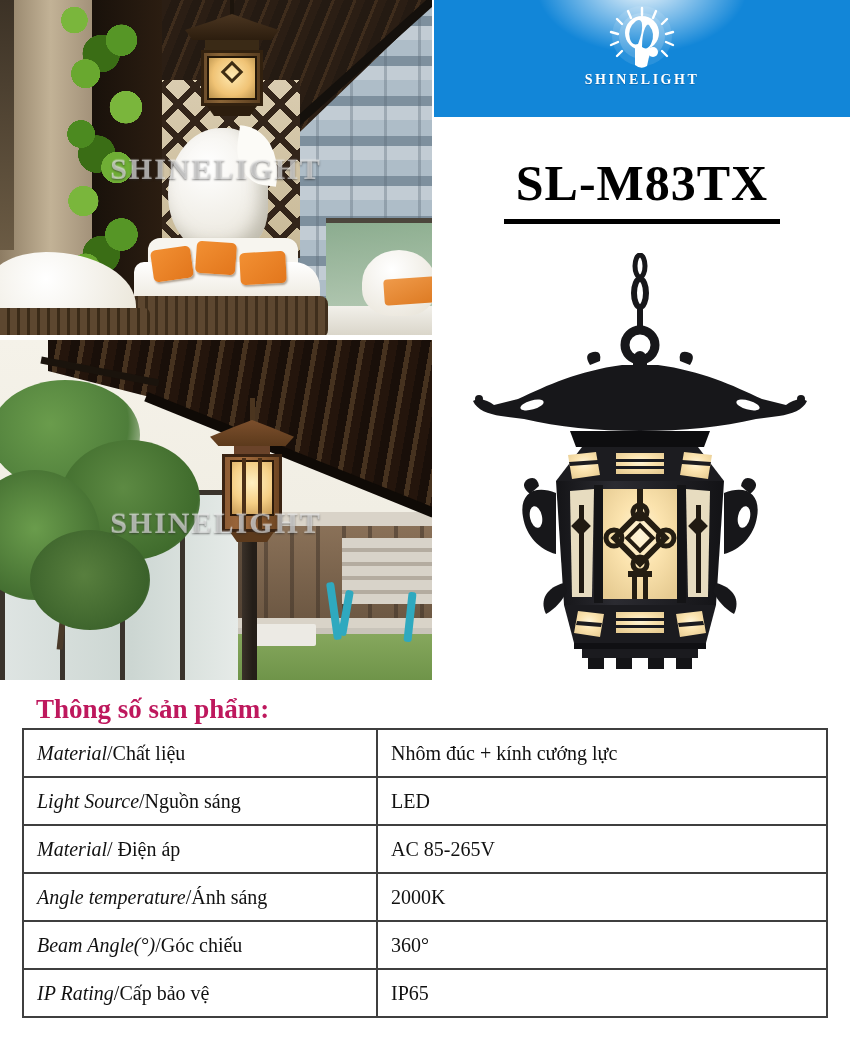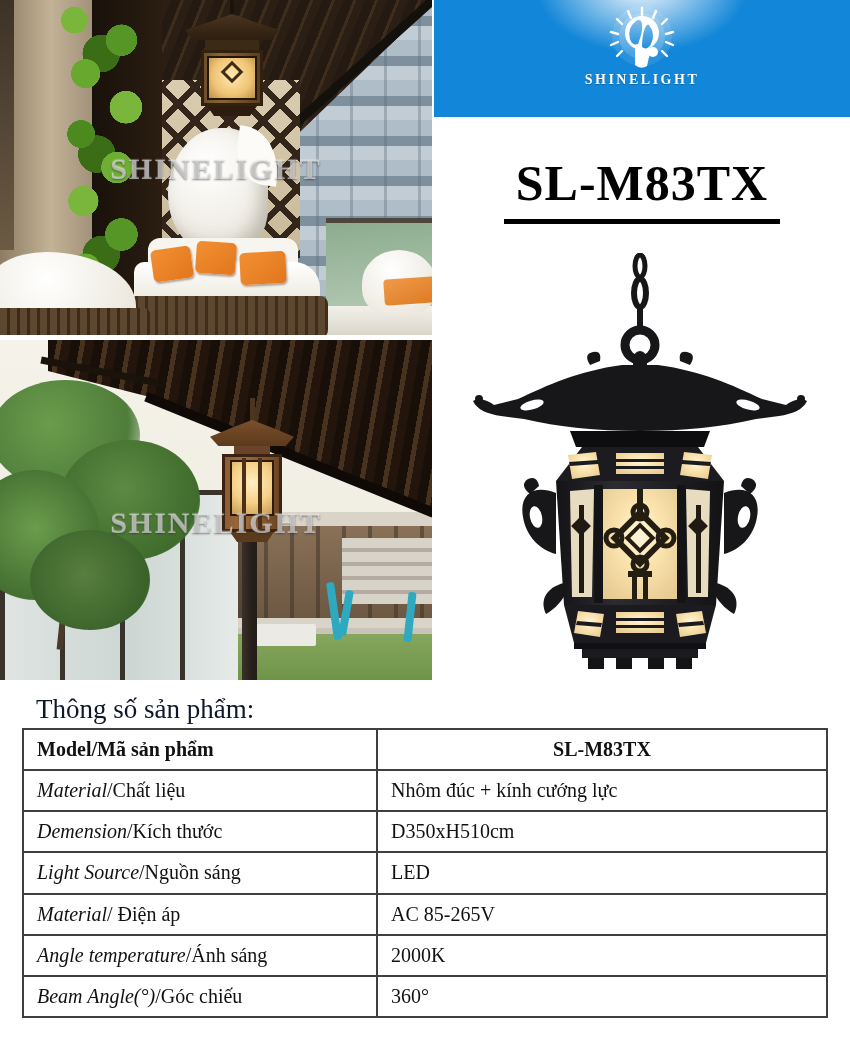--- a/index.html
+++ b/index.html
@@ -151,21 +151,21 @@
 
   
   .product-title { position:absolute; left:434px; top:156px; width:416px; text-align:center; }
   .product-title span { display:inline-block; font-weight:bold; font-size:50px; letter-spacing:1px;
     color:#000; border-bottom:5px solid #000; padding:0 12px 8px; line-height:1.1; }
 
   
   .lantern-svg { position:absolute; left:470px; top:253px; }
 
   
-  .spec-heading { position:absolute; left:36px; top:694px; font-size:27px; font-weight:normal; color:#0f172a; }
+  .spec-heading { position:absolute; left:36px; top:694px; font-size:27px; font-weight:bold; color:#be185d; }
   .spec-table { position:absolute; left:22px; top:728px; width:806px; height:290px;
     border-collapse:collapse; font-size:20px; color:#111; }
   .spec-table td { border:2px solid #3f3f3f; vertical-align:middle; background:#fff; }
   .spec-table td.label { width:354px; padding-left:13px; }
   .spec-table td.value { padding-left:13px; }
   .spec-table .en { font-style:italic; }
   .spec-table .sep, .spec-table .vi { font-style:normal; }
   .spec-table .sep { white-space:pre; }
   .spec-table tr.header-row .en { font-style:normal; }
   .spec-table tr.header-row td { font-weight:bold; }
@@ -389,44 +389,40 @@
       <rect x="146" y="405" width="16" height="11" fill="#141417"></rect>
       <rect x="178" y="405" width="16" height="11" fill="#141417"></rect>
       <rect x="206" y="405" width="16" height="11" fill="#141417"></rect>
     </g>
   </svg>
 
   <h2 class="spec-heading">Thông số sản phẩm:</h2>
 
   <table class="spec-table">
     <tbody>
-      <tr class="header-row">
-        <td class="label"><span class="en">Model</span><span class="sep">/</span><span class="vi">Mã sản phẩm</span></td>
-        <td class="value">SL-M83TX</td>
-      </tr>
       <tr>
         <td class="label"><span class="en">Material</span><span class="sep">/</span><span class="vi">Chất liệu</span></td>
         <td class="value">Nhôm đúc + kính cướng lực</td>
       </tr>
       <tr>
-        <td class="label"><span class="en">Demension</span><span class="sep">/</span><span class="vi">Kích thước</span></td>
-        <td class="value">D350xH510cm</td>
-      </tr>
-      <tr>
         <td class="label"><span class="en">Light Source</span><span class="sep">/</span><span class="vi">Nguồn sáng</span></td>
         <td class="value">LED</td>
       </tr>
       <tr>
         <td class="label"><span class="en">Material</span><span class="sep">/ </span><span class="vi">Điện áp</span></td>
         <td class="value">AC 85-265V</td>
       </tr>
       <tr>
         <td class="label"><span class="en">Angle temperature</span><span class="sep">/</span><span class="vi">Ánh sáng</span></td>
         <td class="value">2000K</td>
       </tr>
       <tr>
         <td class="label"><span class="en">Beam Angle(°)</span><span class="sep">/</span><span class="vi">Góc chiếu</span></td>
         <td class="value">360°</td>
       </tr>
+      <tr>
+        <td class="label"><span class="en">IP Rating</span><span class="sep">/</span><span class="vi">Cấp bảo vệ</span></td>
+        <td class="value">IP65</td>
+      </tr>
     </tbody>
   </table>
 
 </div>
 
 </body></html>

